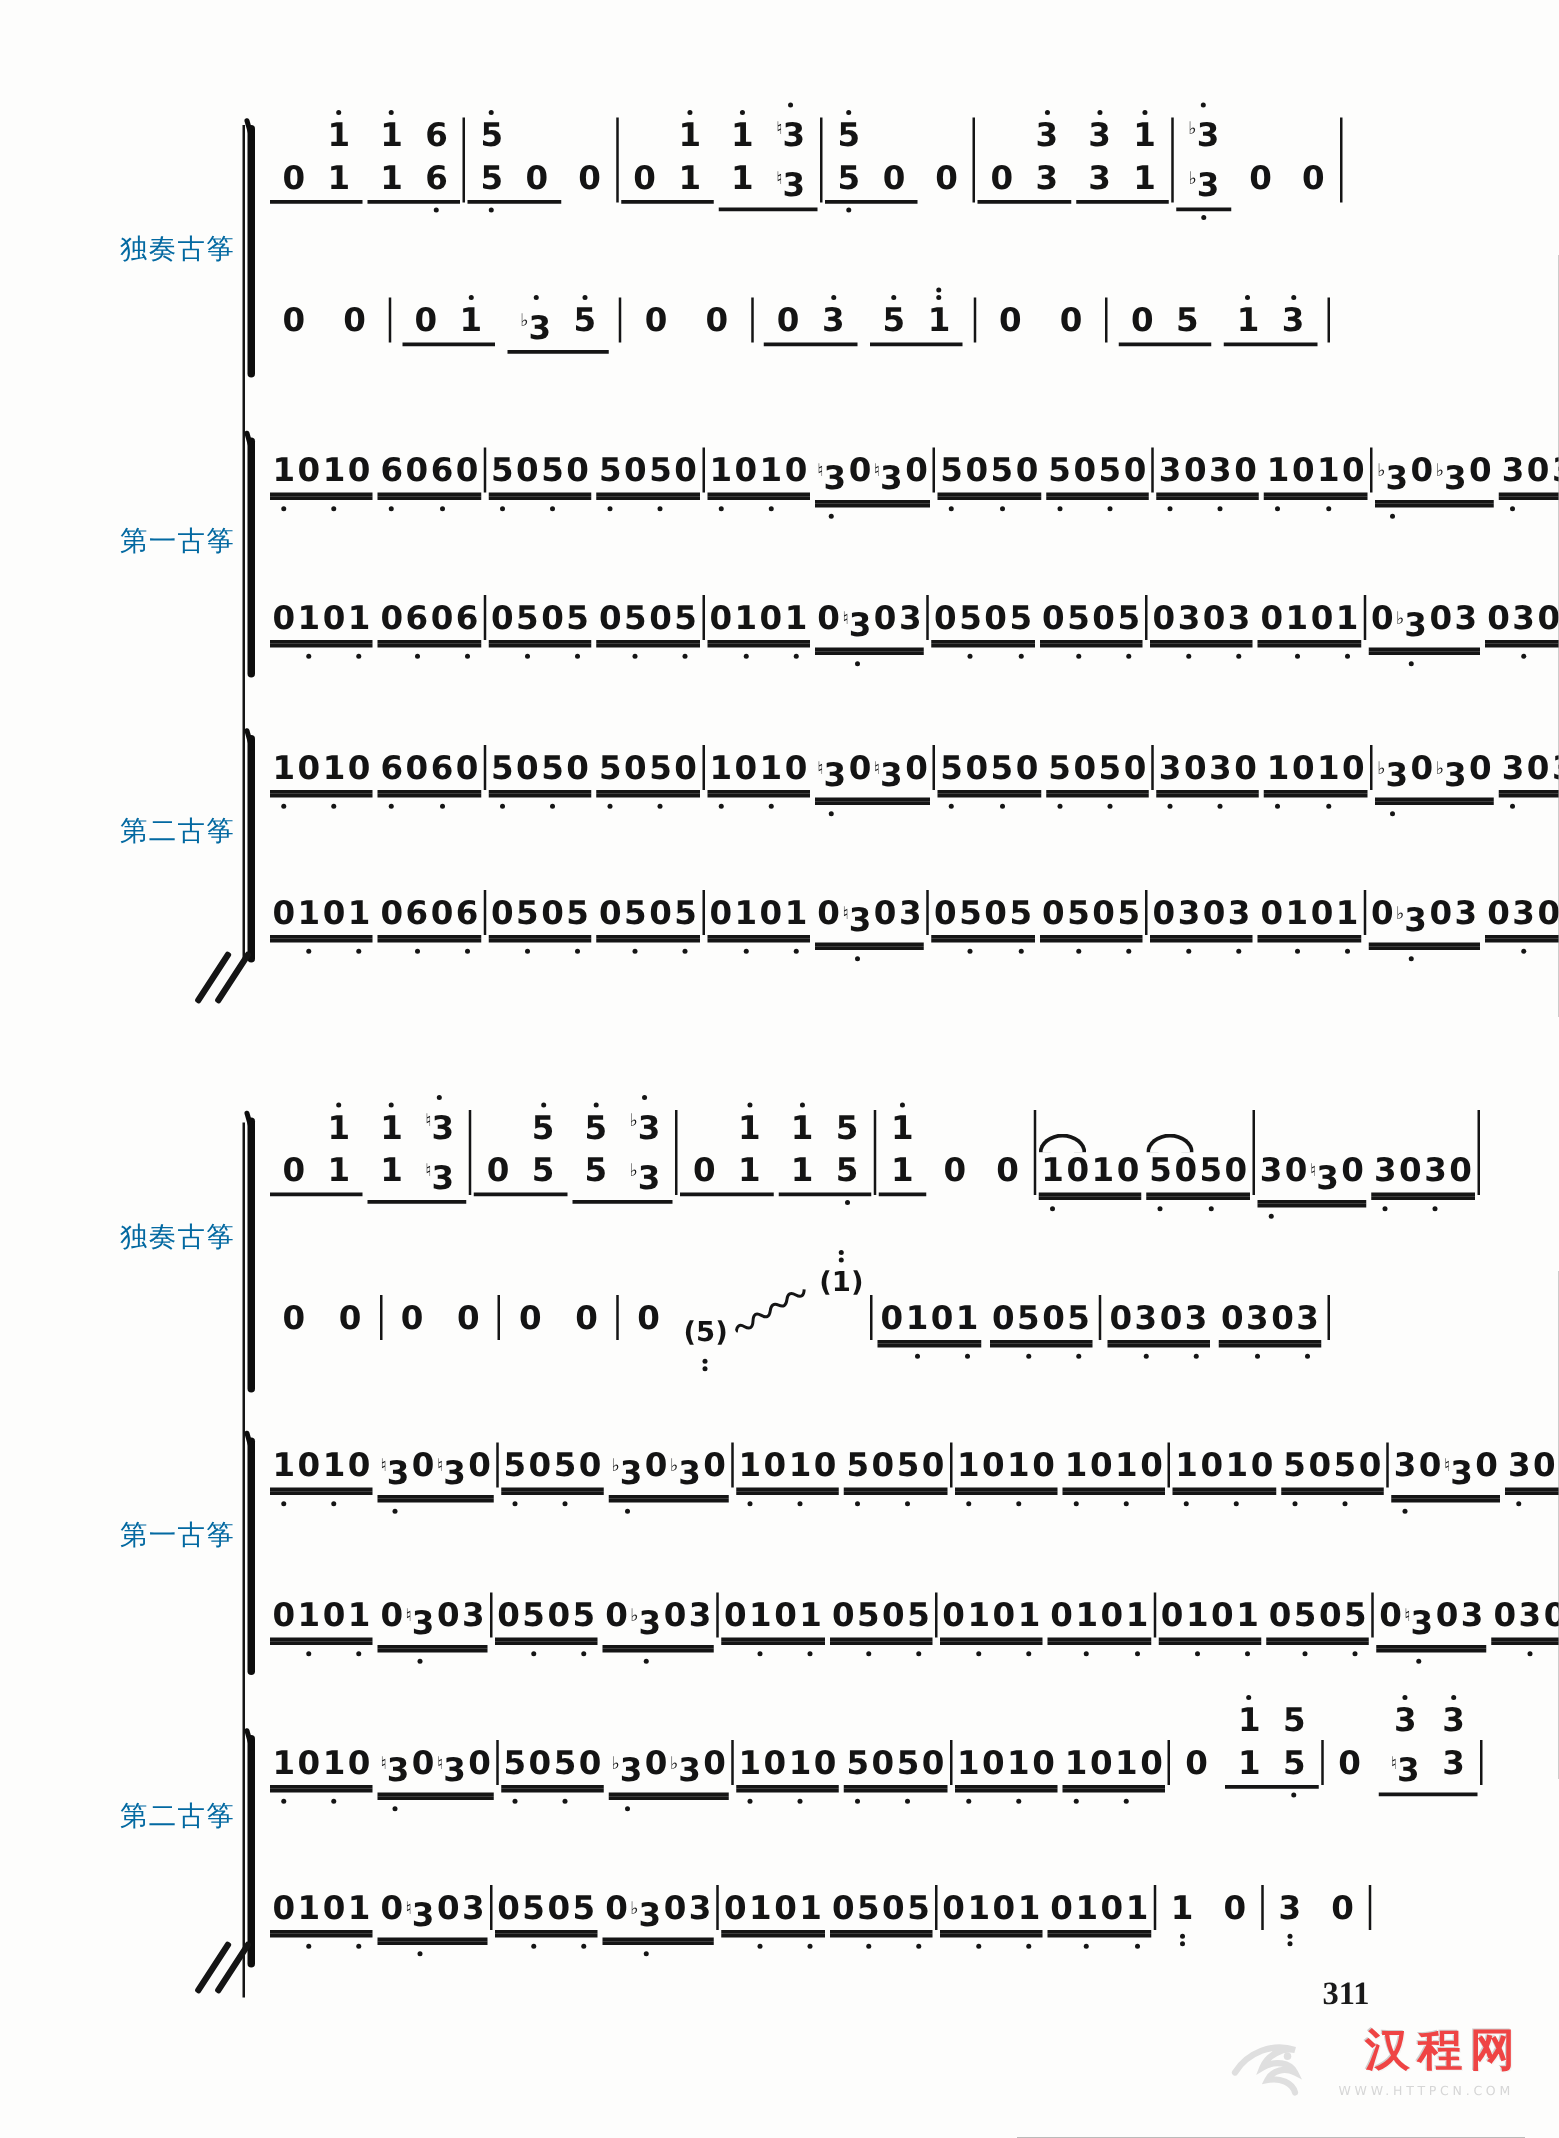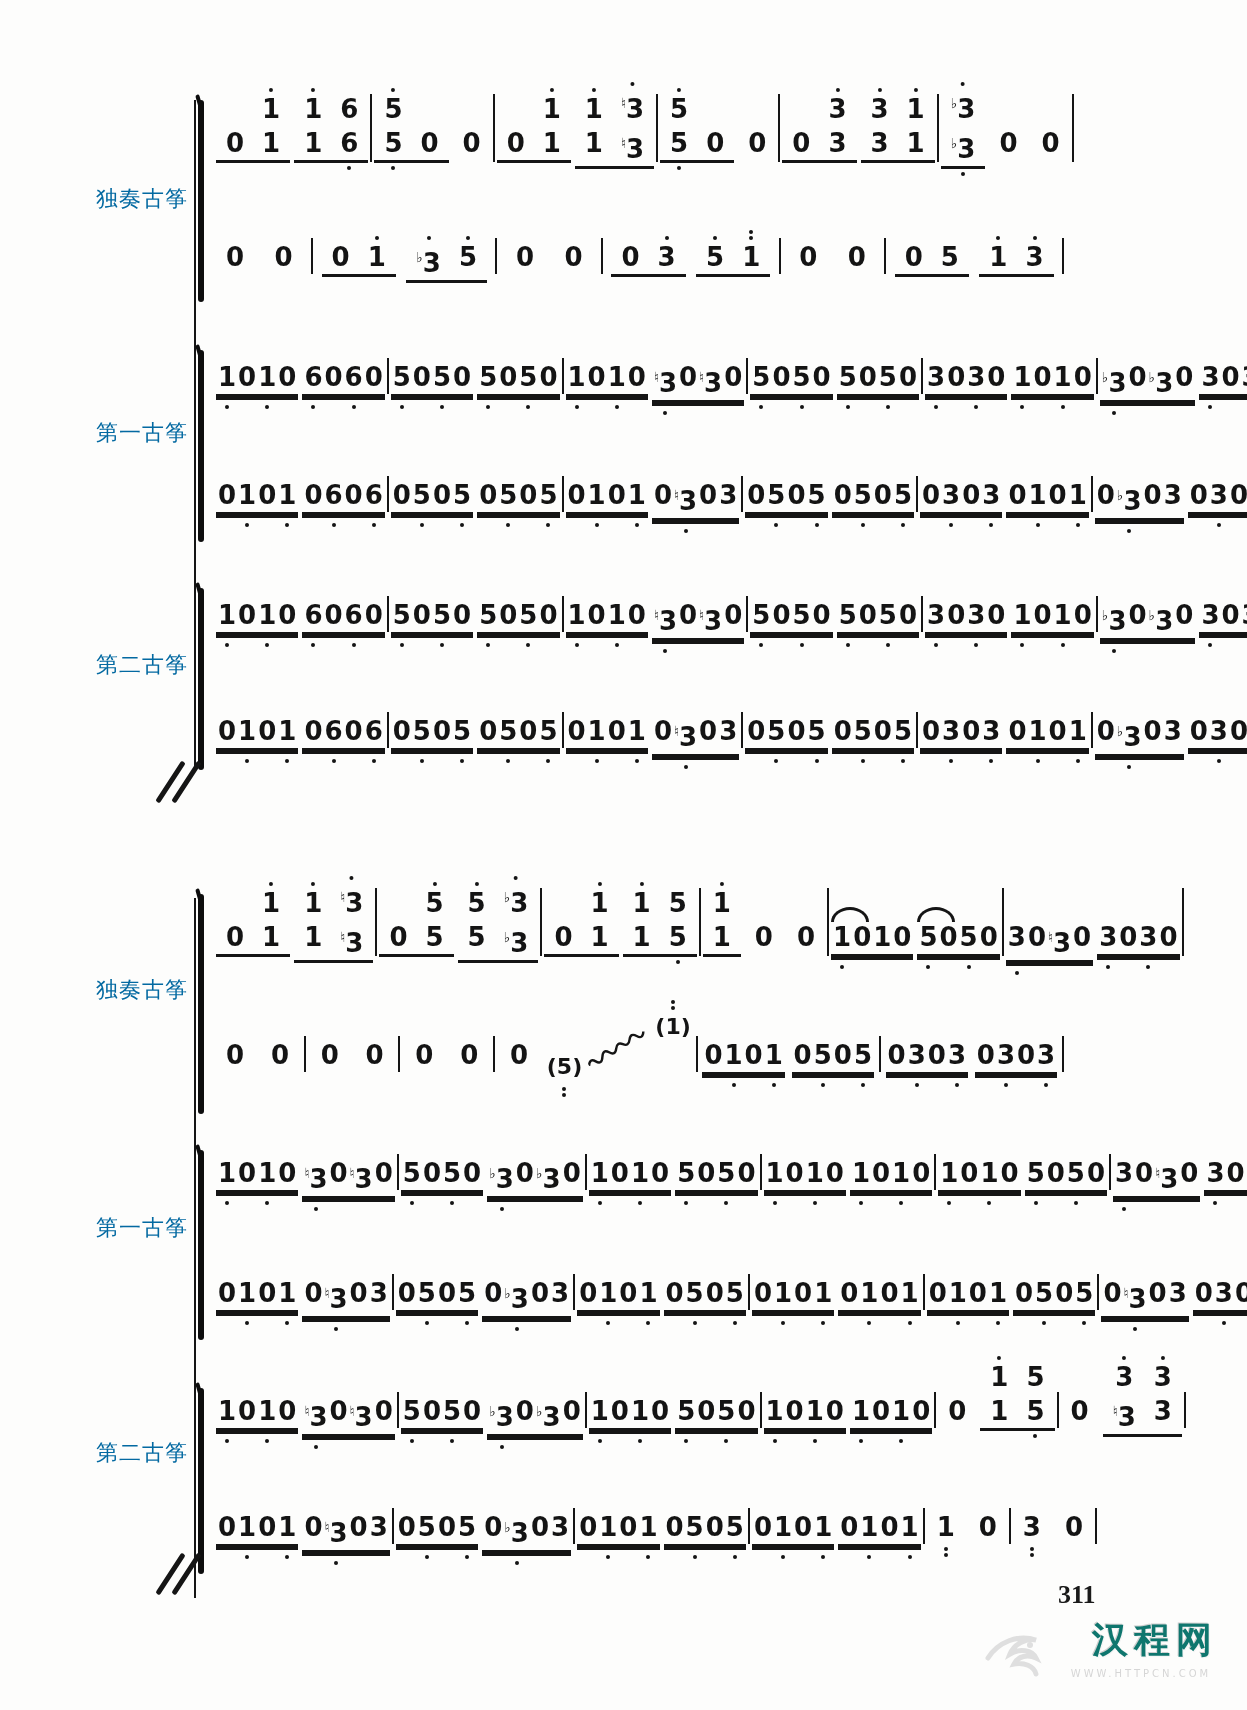--- a/index.html
+++ b/index.html
@@ -45,21 +45,21 @@
   .g-sq{position:absolute;left:42px;top:0px;transform:rotate(-27deg);}
   
   .slash{position:absolute;left:158px;width:52px;height:52px;}
   .sl{position:absolute;top:0;width:5px;height:48px;background:#151515;transform:rotate(33deg);border-radius:2px;}
   .sl.a{left:10px;} .sl.b{left:26px;}
   
   .pagenum{position:absolute;left:1038px;top:1580px;font:700 26px "Liberation Serif","DejaVu Serif",serif;color:#1a1a1a;margin-left:20px;}
   
   .wm{position:absolute;left:980px;top:1614px;width:265px;display:flex;align-items:center;gap:6px;color:#dcdcdc;}
   .wm-txt{display:flex;flex-direction:column;align-items:center;}
-  .wm-brand{font:700 36px "Liberation Serif","DejaVu Serif",serif;color:#0f766e;letter-spacing:6px;
+  .wm-brand{font:700 36px "Liberation Serif","DejaVu Serif",serif;color:#ef4444;letter-spacing:6px;
             text-shadow:1px 1px 0 #f4f4f4,-1px -1px 0 #cfcfcf;margin-left:28px;}
   .wm-url{font:10px "DejaVu Sans",sans-serif;color:#d6d6d6;letter-spacing:3px;margin-top:3px;}
 </style>
 </head>
 <body>
 
 <div class="page">
 
   <div class="sysline" style="top:100px;height:672px;"></div>
   <div class="bracket" style="top:100px;height:202px;"></div>

